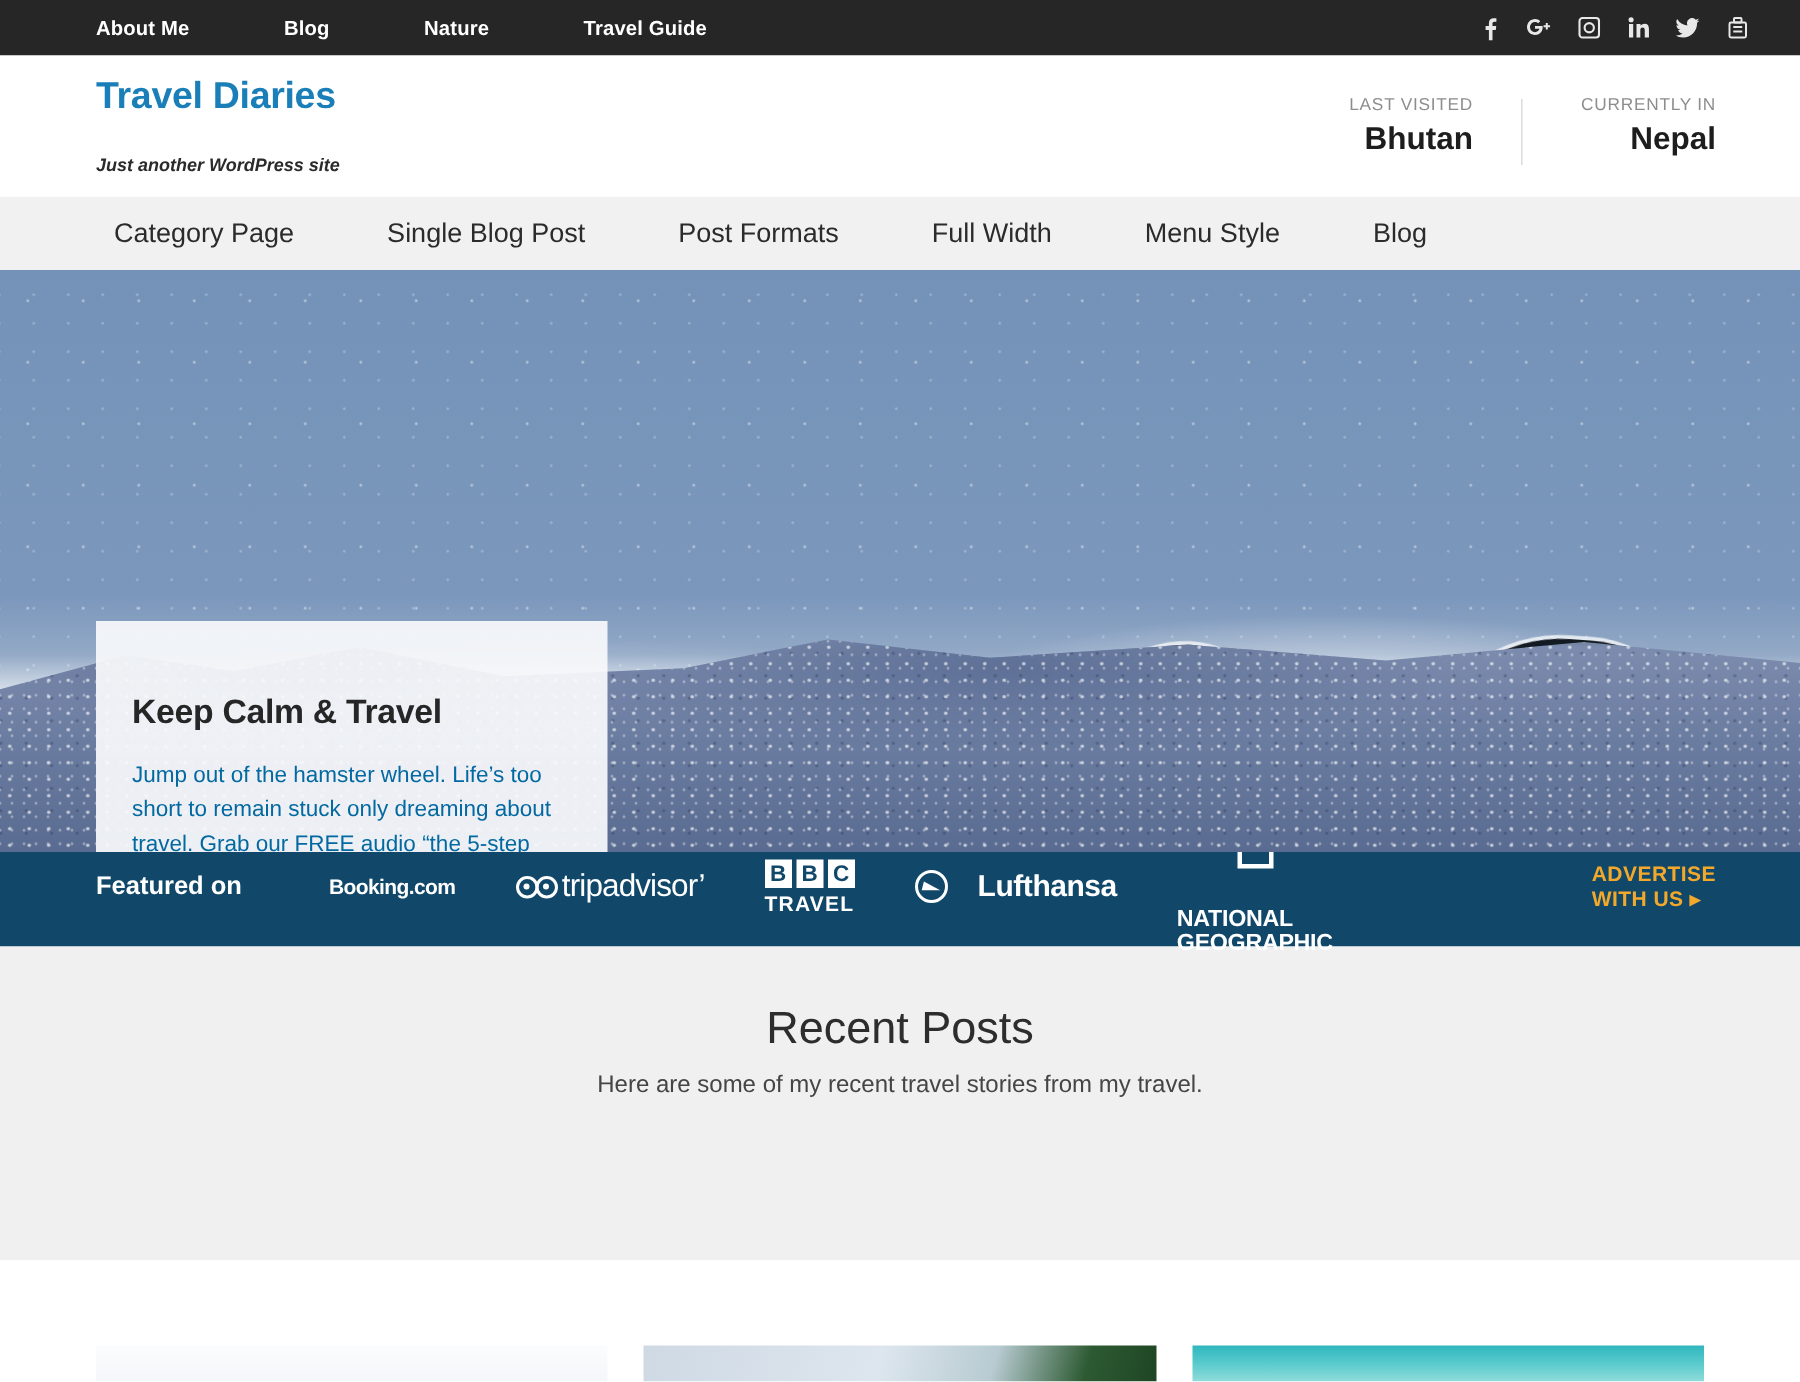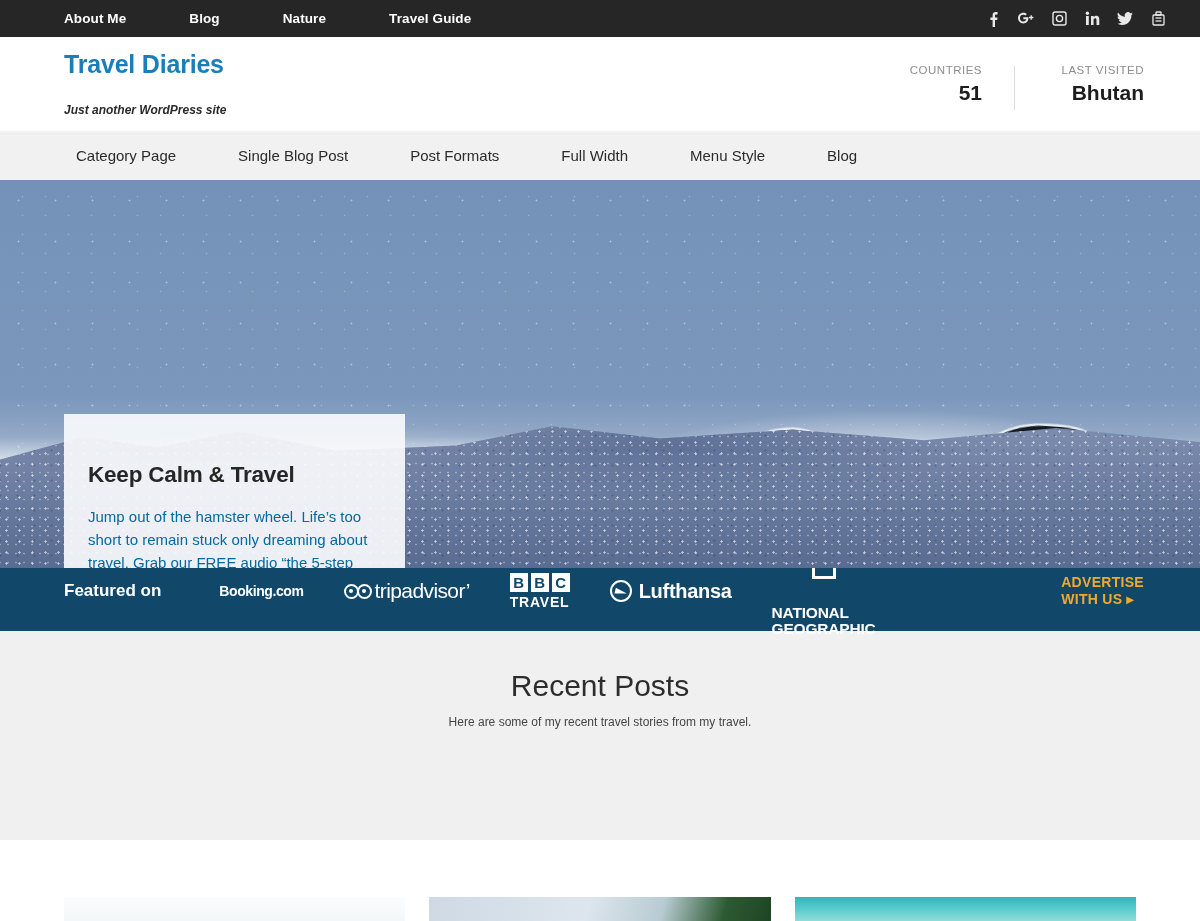--- a/index.html
+++ b/index.html
@@ -110,21 +110,21 @@
   
   .mainnav {
     height: 49px;
     background: #f1f1f1;
     display: flex;
     align-items: center;
     padding-left: 76px;
   }
   .mainnav a {
     color: #2b2b2b;
-    font-size: 15px;
+    font-size: 18px;
     text-decoration: none;
     margin-right: 62px;
     white-space: nowrap;
   }
 
   
   .hero {
     position: relative;
     height: 388px;
     overflow: hidden;
@@ -347,21 +347,21 @@
   .bbc-box { display: flex; flex-direction: column; align-items: flex-start; }
   .bbc-row { display: flex; gap: 3px; }
   .bbc-row span {
     background: #fff; color: #11486a;
     font-size: 15px; font-weight: bold;
     width: 18px; height: 19px;
     display: flex; align-items: center; justify-content: center;
     line-height: 1;
   }
   .bbc-travel { font-size: 14px; font-weight: bold; letter-spacing: .8px; margin-top: 2px; }
-  .luft { display: flex; align-items: center; gap: 7px; text-align: center; }
+  .luft { display: flex; align-items: center; gap: 20px; text-align: center; }
   .luft-crane {
     width: 22px; height: 22px; border-radius: 50%;
     border: 2px solid #fff; position: relative;
   }
   .luft-crane::after {
     content: "";
     position: absolute; left: 3.5px; top: 7px;
     width: 0; height: 0;
     border-left: 12px solid #fff;
     border-top: 3.5px solid transparent;
@@ -394,21 +394,21 @@
   }
   .recent-title {
     text-align: center;
     font-size: 30px;
     color: #2d2d2d;
     font-weight: normal;
     margin-bottom: 12px;
   }
   .recent-sub {
     text-align: center;
-    font-size: 12px;
+    font-size: 16px;
     color: #454545;
   }
   .cards {
     position: absolute;
     left: 0; right: 0;
     top: 897px;
     height: 24px;
     display: flex;
     padding: 0 64px;
     gap: 24px;
@@ -476,26 +476,26 @@
     </div>
   </div>
 
   <div class="header">
     <div class="logo-wrap">
       <div class="logo-title">Travel Diaries</div>
       <div class="logo-tag">Just another WordPress site</div>
     </div>
     <div class="stats">
       <div class="stat">
-        <div class="stat-label">COUNTRIES</div>
-        <div class="stat-value">51</div>
+        <div class="stat-label">LAST VISITED</div>
+        <div class="stat-value">Bhutan</div>
       </div>
       <div class="stat">
-        <div class="stat-label">LAST VISITED</div>
-        <div class="stat-value">Bhutan</div>
+        <div class="stat-label">CURRENTLY IN</div>
+        <div class="stat-value">Nepal</div>
       </div>
     </div>
   </div>
 
   <nav class="mainnav">
     <a href="#">Category Page</a>
     <a href="#">Single Blog Post</a>
     <a href="#">Post Formats</a>
     <a href="#">Full Width</a>
     <a href="#">Menu Style</a>

